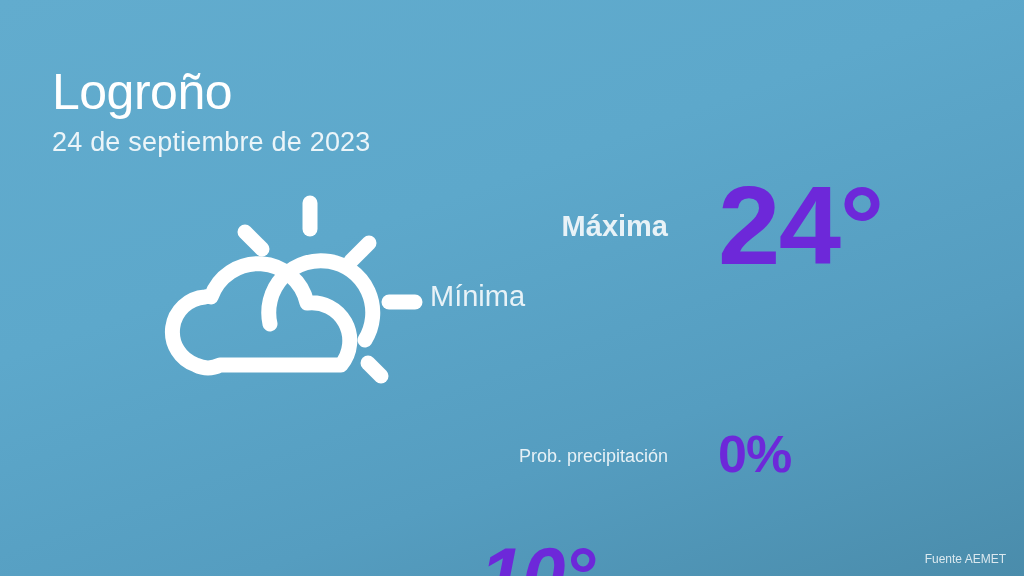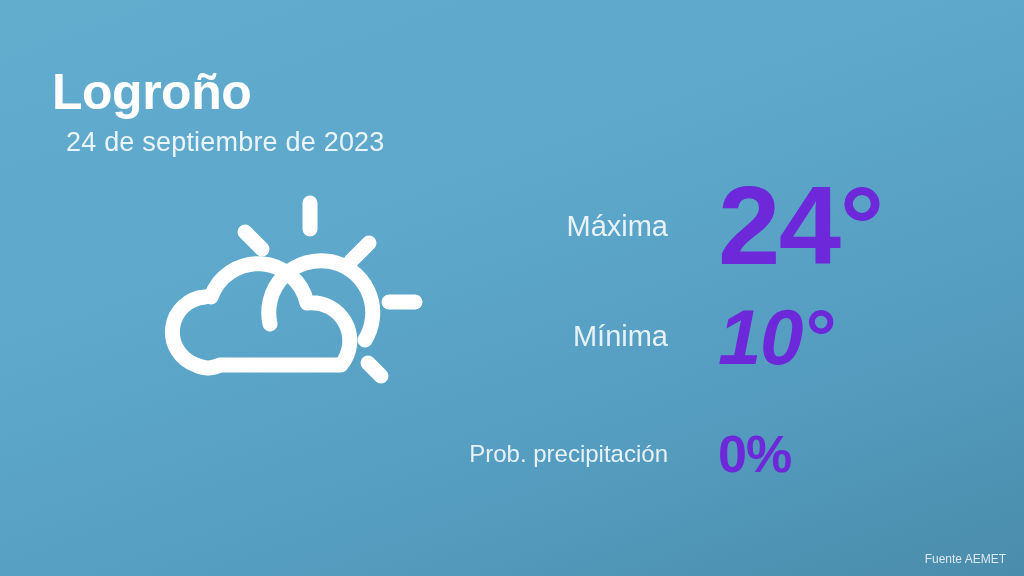--- a/index.html
+++ b/index.html
@@ -24,35 +24,34 @@
 
   
   .header {
     position: absolute;
     left: 52px;
     top: 66px;
   }
 
   .city-name {
     font-size: 50px;
-    font-weight: bold;
+    font-weight: normal;
     color: #ffffff;
     letter-spacing: -0.5px;
     line-height: 1.05;
     white-space: nowrap;
   }
 
   .date-line {
     margin-top: 8px;
     font-size: 27px;
     font-weight: 400;
     color: rgba(255,255,255,0.88);
     letter-spacing: 0.2px;
     white-space: nowrap;
-    margin-left: 14px;
   }
 
   
   .icon-zone {
     position: absolute;
     left: 140px;
     top: 185px;
     width: 300px;
     height: 235px;
   }
@@ -90,31 +89,31 @@
     flex: 1 1 auto;
     padding-left: 50px;
     color: #6d28d9;
     font-weight: bold;
     letter-spacing: -1.5px;
     white-space: nowrap;
   }
 
   
   .row-max { height: 128px; }
-  .row-max .reading-label { font-size: 29px; position: relative; top: -28px; }
+  .row-max .reading-label { font-size: 29px; position: relative; top: -28px; font-weight: bold; }
   .row-max .reading-value { font-size: 112px; line-height: 1; }
 
   
-  .row-min { height: 130px; }
+  .row-min { height: 130px; flex-direction: column; }
   .row-min .reading-label { font-size: 29px; position: relative; top: -18px; }
   .row-min .reading-value { font-size: 78px; line-height: 1; font-style: italic; }
 
   
   .row-prec { height: 70px; }
-  .row-prec .reading-label { font-size: 24px; position: relative; top: -10px; margin-top: 8px; }
+  .row-prec .reading-label { font-size: 18px; position: relative; top: -10px; margin-top: 8px; }
   .row-prec .reading-value { font-size: 52px; line-height: 1; letter-spacing: -1px; }
 
   
   .source-note {
     position: absolute;
     right: 18px;
     bottom: 10px;
     font-size: 12px;
     color: rgba(255,255,255,0.80);
     white-space: nowrap;

